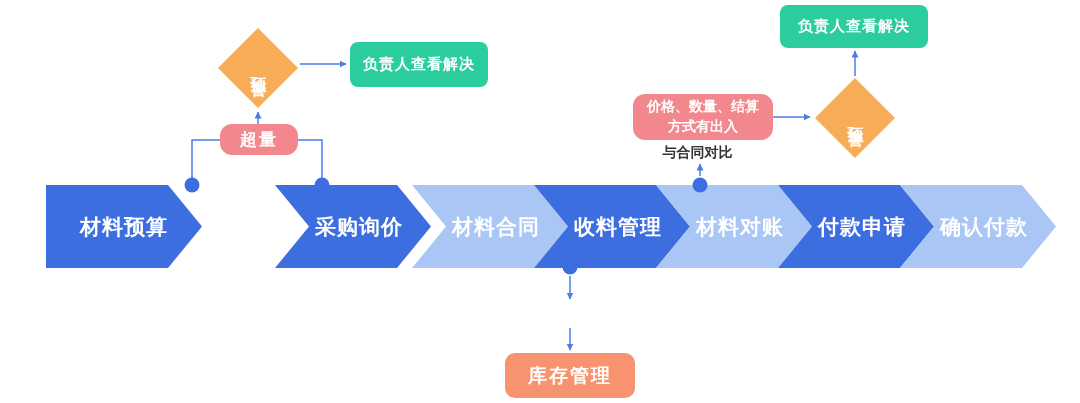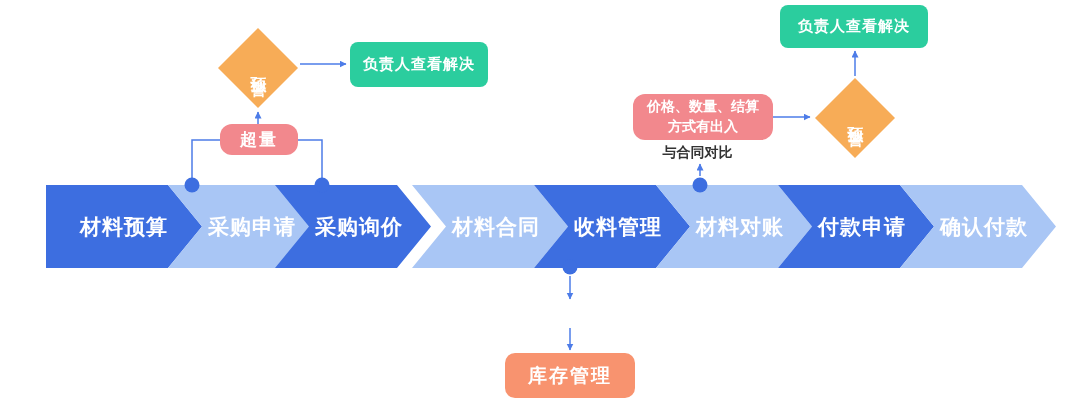--- a/index.html
+++ b/index.html
@@ -124,23 +124,20 @@
   .note-camera   { left: 460px; top: 305px; width: 220px; }
 </style>
 </head>
 <body>
 
 <div class="canvas">
 
   <div class="chev dark first c0">
     <span>材料预算</span>
   </div>
-  <div class="chev light c1">
-    <span>采购申请</span>
-  </div>
   <div class="chev dark c2">
     <span>采购询价</span>
   </div>
   <div class="chev light c3">
     <span>材料合同</span>
   </div>
   <div class="chev dark c4">
     <span>收料管理</span>
   </div>
   <div class="chev light c5">

